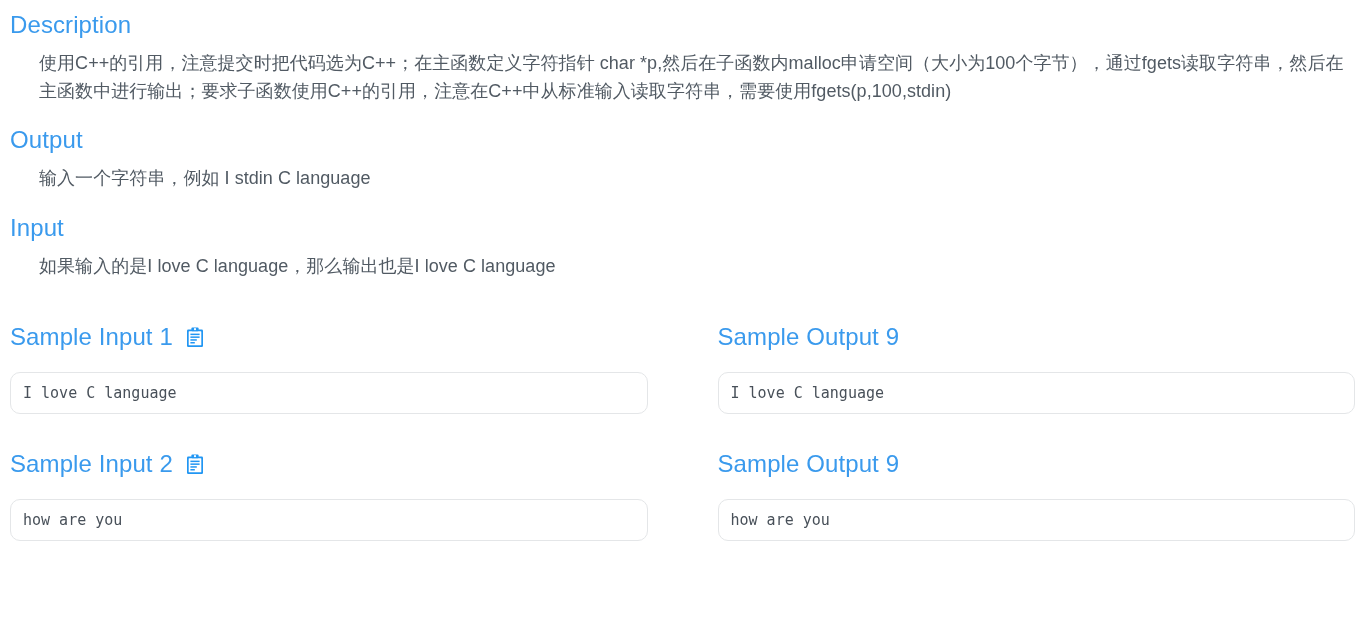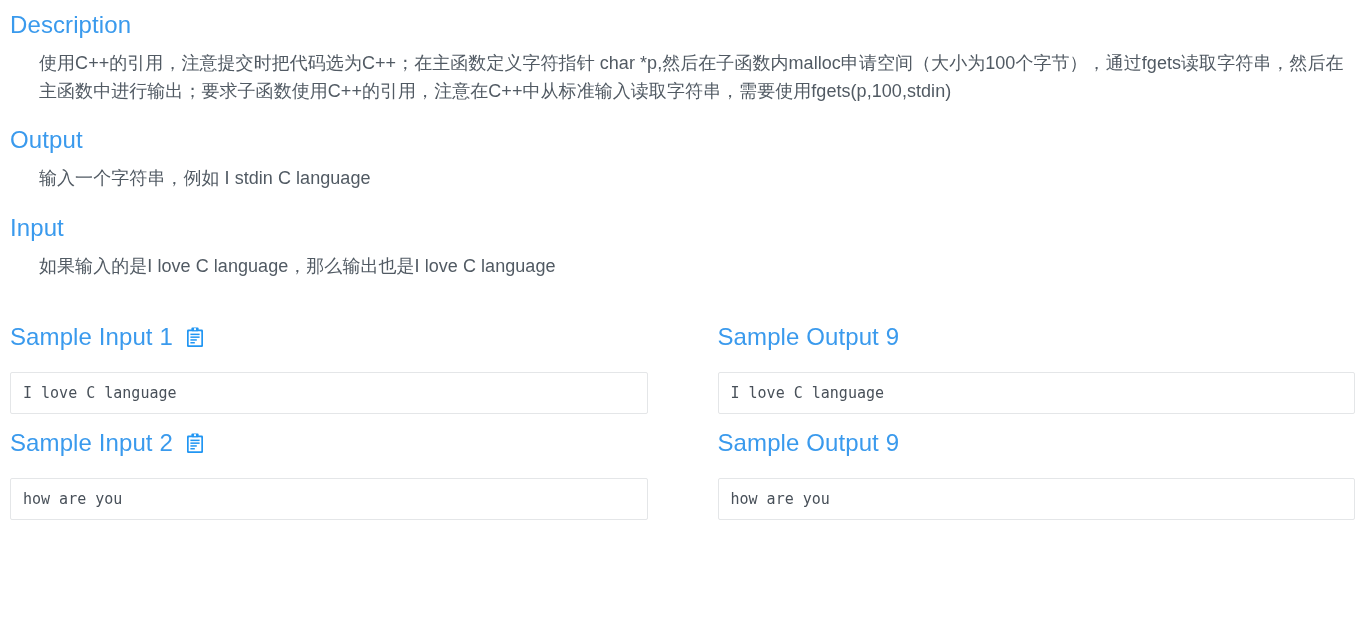--- a/index.html
+++ b/index.html
@@ -44,21 +44,21 @@
     letter-spacing: 0.05px;
     max-width: 1316px;
   }
   .samples {
     margin-top: 42px;
   }
   .sample-row {
     display: flex;
     width: 100%;
   }
-  .sample-row + .sample-row { margin-top: 14px; }
+  .sample-row + .sample-row { margin-top: 35px; }
   .sample-col {
     width: 50%;
     box-sizing: border-box;
   }
   .sample-col.left { padding-right: 35px; }
   .sample-col.right { padding-left: 35px; }
   .sample-head {
     display: flex;
     align-items: center;
     height: 30px;
@@ -77,21 +77,21 @@
     justify-content: center;
     margin-left: 12px;
     width: 20px;
     height: 24px;
     cursor: pointer;
   }
   .copy-icon svg { display: block; }
   .sample-box {
     margin-top: 20px;
     border: 1px solid #e4e6e8;
-    border-radius: 2px;
+    border-radius: 10px;
     background: #ffffff;
     box-sizing: border-box;
     min-height: 42px;
     padding: 10px 12px 9px 12px;
     font-family: "DejaVu Sans Mono", monospace;
     font-size: 15px;
     line-height: 21px;
     color: #485059;
     white-space: pre-wrap;
     overflow: hidden;

